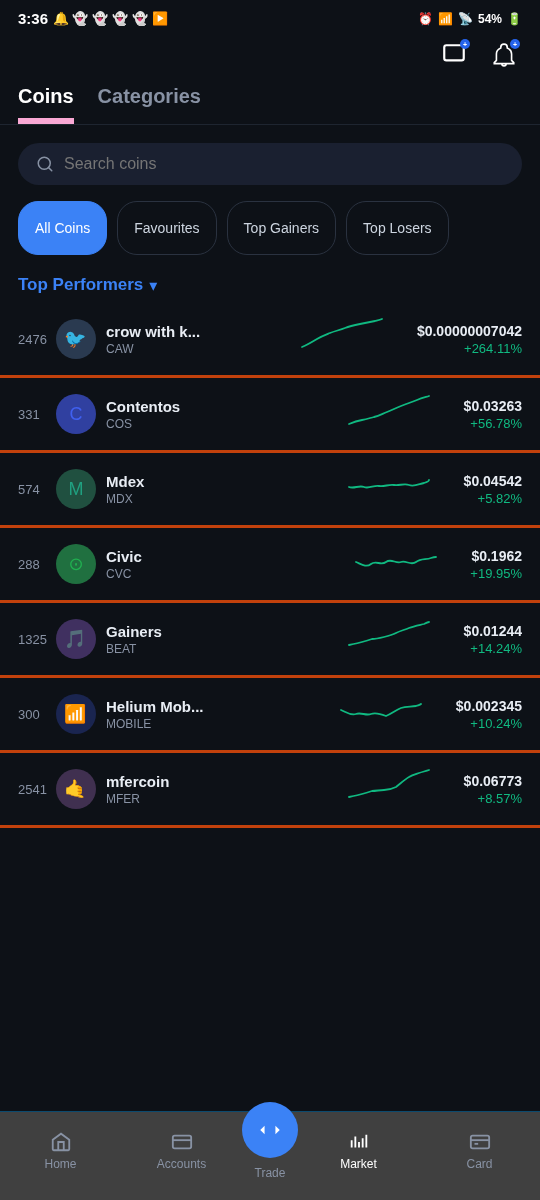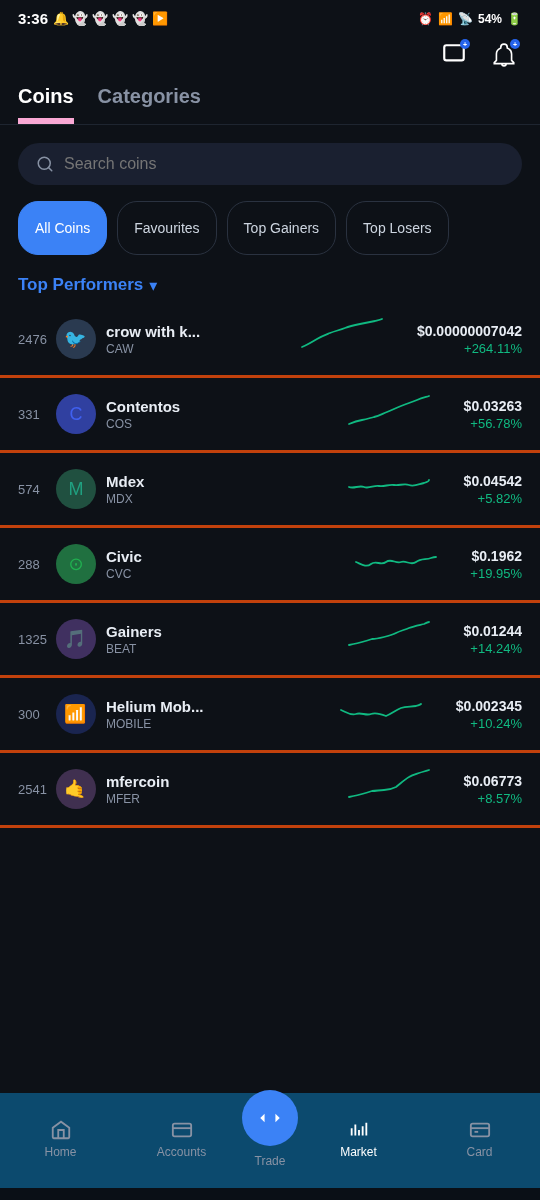--- a/index.html
+++ b/index.html
@@ -162,24 +162,24 @@
     .coin-chart { width: 90px; flex-shrink: 0; margin: 0 10px; }
     .coin-chart svg { width: 90px; height: 40px; }
     .coin-price { text-align: right; flex-shrink: 0; }
     .coin-price-val { font-size: 14px; font-weight: 600; color: #e8edf4; margin-left: 20px; }
     .coin-change { font-size: 13px; font-weight: 500; margin-top: 2px; }
     .positive { color: #10b981; }
 
     
     .bottom-nav {
       position: fixed;
-      bottom: 12px; left: 0;
+      bottom: 0; left: 0;
       width: 540px;
-      background: #0c4a6e;
-      border-top: 7px solid #0c4a6e;
+      background: #404040;
+      border-top: 1px solid #0c4a6e;
       display: flex;
       align-items: center;
       justify-content: space-around;
       padding: 10px 0 20px;
       z-index: 100;
     }
     .nav-item {
       display: flex; flex-direction: column; align-items: center;
       gap: 4px; cursor: pointer;
       font-size: 12px; color: #8892a4;

